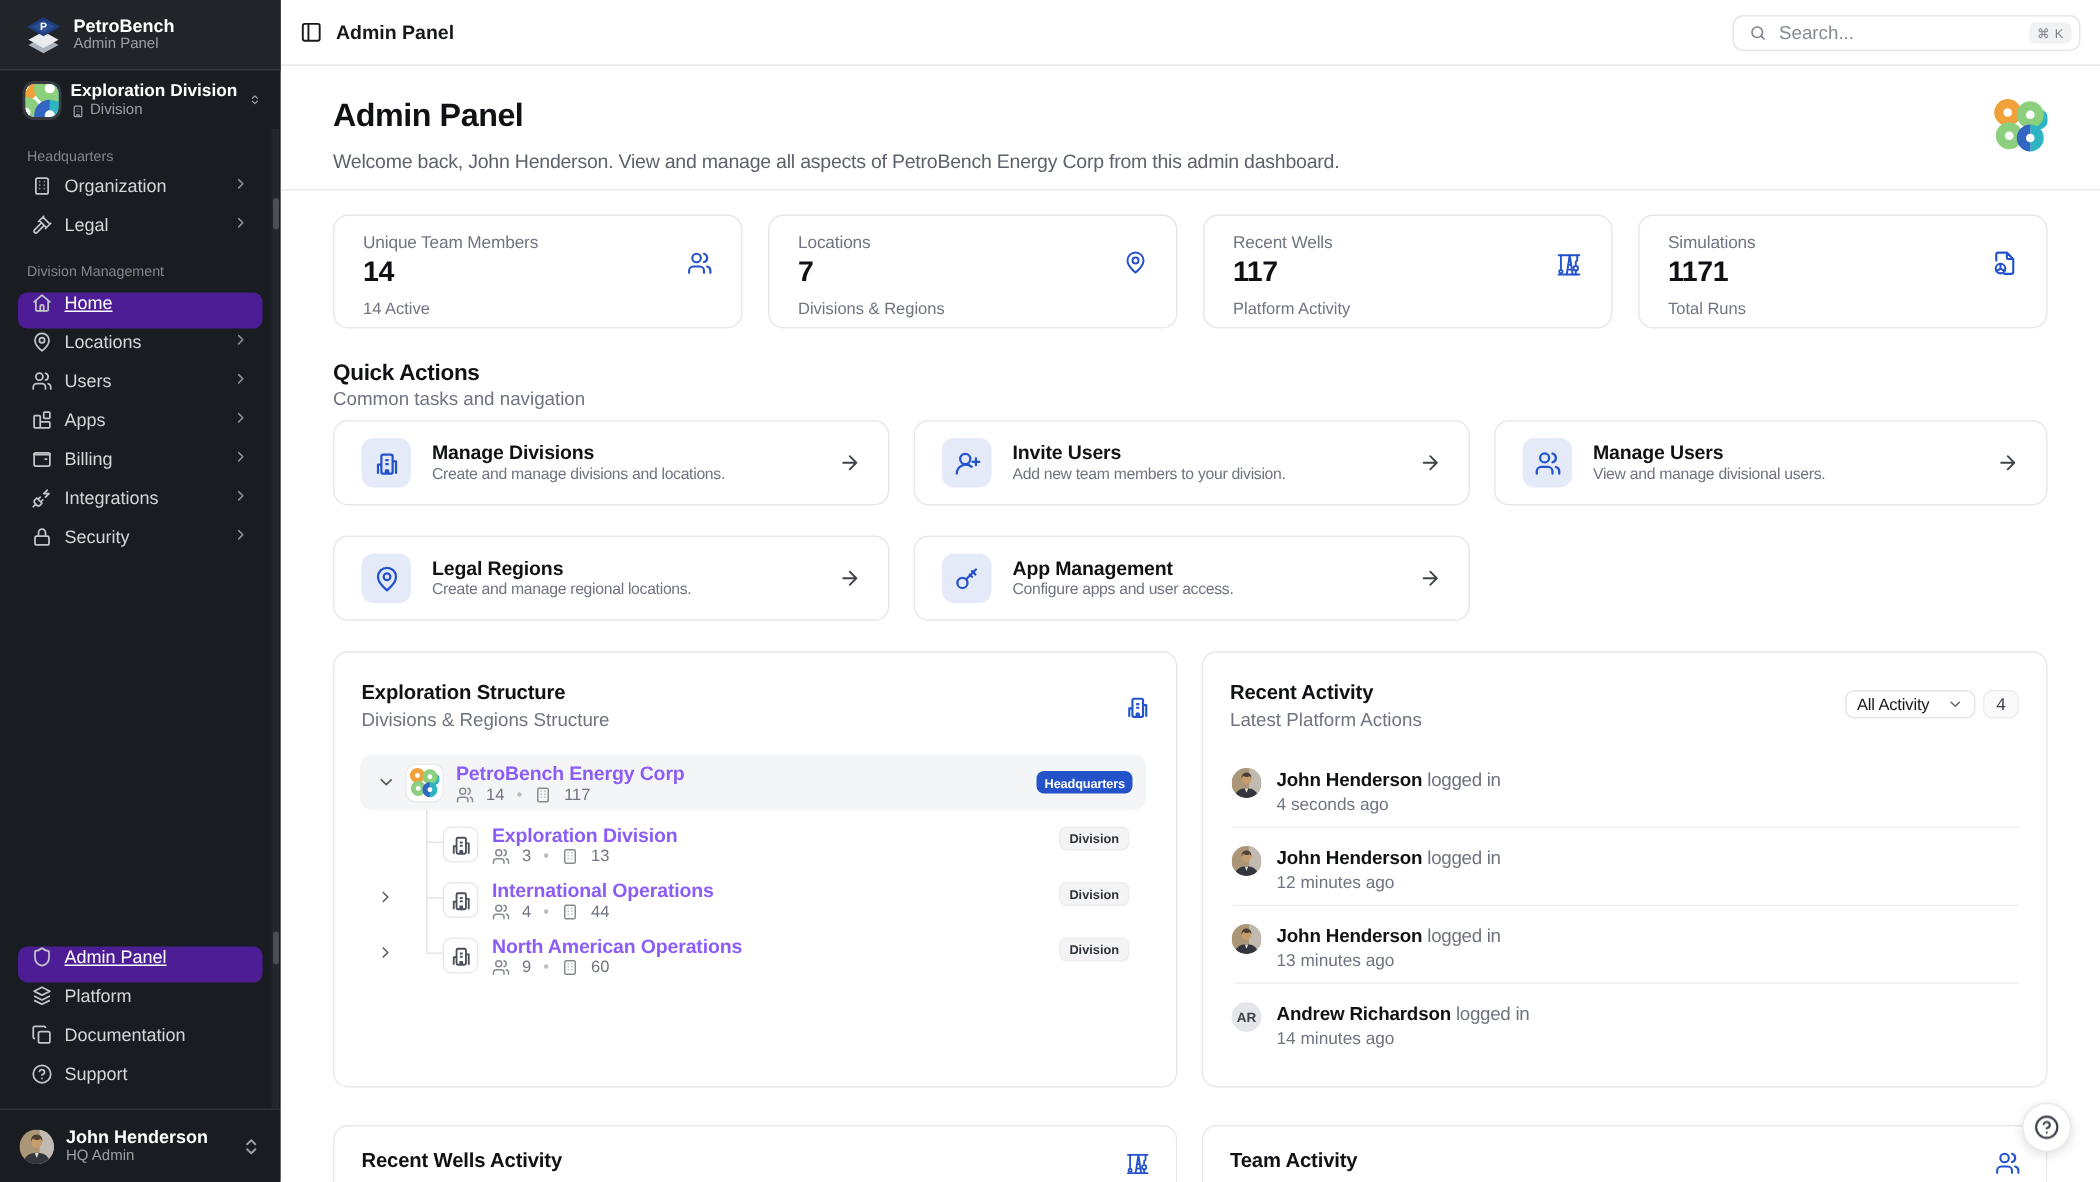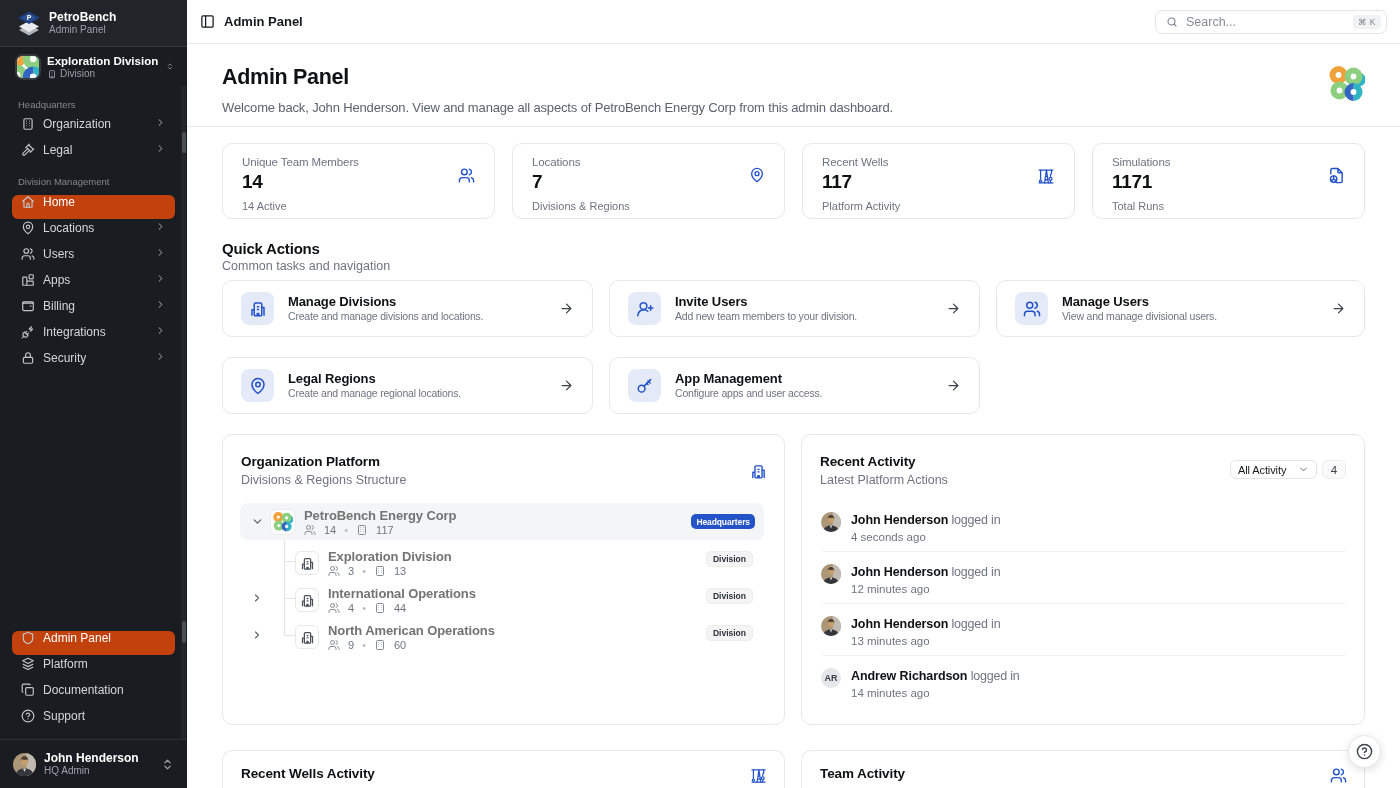--- a/index.html
+++ b/index.html
@@ -14,21 +14,21 @@
 #sb-head .t1{font-size:12px;font-weight:bold;color:#fff;line-height:14px;}
 #sb-head .t2{font-size:10px;color:#9ba0a8;line-height:12px;}
 #sb-div{position:absolute;left:0;top:47px;width:187px;height:39px;display:flex;align-items:center;gap:8px;padding:0 13px 0 17px;}
 #sb-div .t1{font-size:11.5px;font-weight:bold;color:#fff;line-height:14px;white-space:nowrap;}
 #sb-div .t2{font-size:10px;color:#9ba0a8;line-height:12px;display:flex;align-items:center;gap:3px;}
 .sb-label{position:absolute;left:18px;font-size:9.5px;color:#83888f;line-height:12px;}
 .sb-item{position:absolute;left:12px;width:163px;height:24px;display:flex;align-items:flex-start;gap:8px;
   padding:0 9px;border-radius:6px;font-size:12px;color:#d4d6da;}
 .sb-item svg{flex:none;color:#c2c5ca;}
 .sb-item .chev{margin-left:auto;color:#8f949b;}
-.sb-item.active{background:#c2410c;color:#fff;}
+.sb-item.active{background:#4c1d95;color:#fff;text-decoration:underline;}
 #sb-foot{position:absolute;left:0;top:739px;width:187px;height:49px;border-top:1px solid rgba(255,255,255,.09);
   display:flex;align-items:center;gap:8px;padding:0 13px;}
 #sb-foot .t1{font-size:12px;font-weight:bold;color:#fff;line-height:14px;white-space:nowrap;}
 #sb-foot .t2{font-size:10px;color:#9ba0a8;line-height:12px;}
 
 #main{position:fixed;left:187px;top:0;width:1213px;height:788px;background:#fff;}
 #topbar{height:44px;border-bottom:1px solid #e7e8ea;display:flex;align-items:center;
   padding:0 13px;gap:9px;}
 #topbar .tt{font-size:13px;font-weight:bold;color:#17181b;}
 #search{margin-left:auto;width:232px;height:24px;border:1px solid #e3e5e9;border-radius:7px;
@@ -67,21 +67,21 @@
 #p-act{width:564px;height:291px;}
 .p-t1{position:absolute;left:18px;top:19px;font-size:13.5px;font-weight:bold;color:#101114;letter-spacing:-.1px;}
 .p-t2{position:absolute;left:18px;top:38px;font-size:12.5px;color:#6e7480;}
 .p-ico{position:absolute;right:17px;top:28px;color:#2352cb;}
 
 #tree{position:absolute;left:17px;right:20px;top:68px;}
 #troot{height:37px;background:#f4f5f6;border-radius:8px;display:flex;align-items:center;
   padding:0 11px;position:relative;}
 #troot .logo{width:24px;height:24px;background:#fff;border-radius:6px;margin-left:7px;
   display:flex;align-items:center;justify-content:center;box-shadow:0 0 0 1px #ececee;}
-.tt1{font-size:13px;font-weight:bold;color:#737373;line-height:15px;letter-spacing:-.1px;}
+.tt1{font-size:13px;font-weight:bold;color:#8b5cf6;line-height:15px;letter-spacing:-.1px;}
 .tt2{font-size:11px;color:#6e7480;display:flex;align-items:center;gap:8px;margin-top:1px;line-height:12px;}
 .tt2 svg{color:#858a93;}
 .pill-hq{position:absolute;right:9px;top:11px;background:#2452c8;color:#fff;
   font-size:8.5px;font-weight:bold;padding:2.5px 5px;border-radius:5px;letter-spacing:-.1px;}
 .pill-div{position:absolute;right:11px;background:#f4f4f5;border:1px solid #ededef;
   color:#2e323a;font-size:8.5px;font-weight:bold;padding:2px 6px;border-radius:5px;}
 .tchild{position:absolute;left:55px;display:flex;align-items:center;gap:9px;}
 .tchild .bic{width:24px;height:24px;border:1px solid #e7e8ea;border-radius:6px;background:#fff;
   display:flex;align-items:center;justify-content:center;color:#4c515a;}
 .tchev{position:absolute;left:11px;color:#5b6069;}
@@ -399,21 +399,21 @@
           <div class="t1">App Management</div>
           <div class="t2">Configure apps and user access.</div>
         </div>
       <svg class="qarr" width="15" height="15" viewBox="0 0 24 24" fill="none" stroke="currentColor" stroke-width="2" stroke-linecap="round" stroke-linejoin="round">
           <path d="M5 12h14m-7-7 7 7-7 7"></path>
         </svg>
       </div>
   </div>
   <div id="panels">
     <div class="panel" id="p-org">
-      <div class="p-t1">Organization Platform</div>
+      <div class="p-t1">Exploration Structure</div>
       <div class="p-t2">Divisions &amp; Regions Structure</div>
       <svg class="p-ico" width="17" height="17" viewBox="0 0 24 24" fill="none" stroke="currentColor" stroke-width="2" stroke-linejoin="round">
           <path d="M4 21v-8h3M20 21V10h-3"></path>
           <rect x="7" y="4" width="10" height="17" rx="1.5"></rect>
           <path d="M10.5 9h3m-3 3.5h3M11 21v-3h2v3"></path>
         </svg>
       <div id="tree">
         <div id="troot">
           <svg width="13" height="13" viewBox="0 0 24 24" fill="none" stroke="#5b6069" stroke-width="2.2" stroke-linecap="round" stroke-linejoin="round">
               <path d="m6 9 6 6 6-6"></path>

